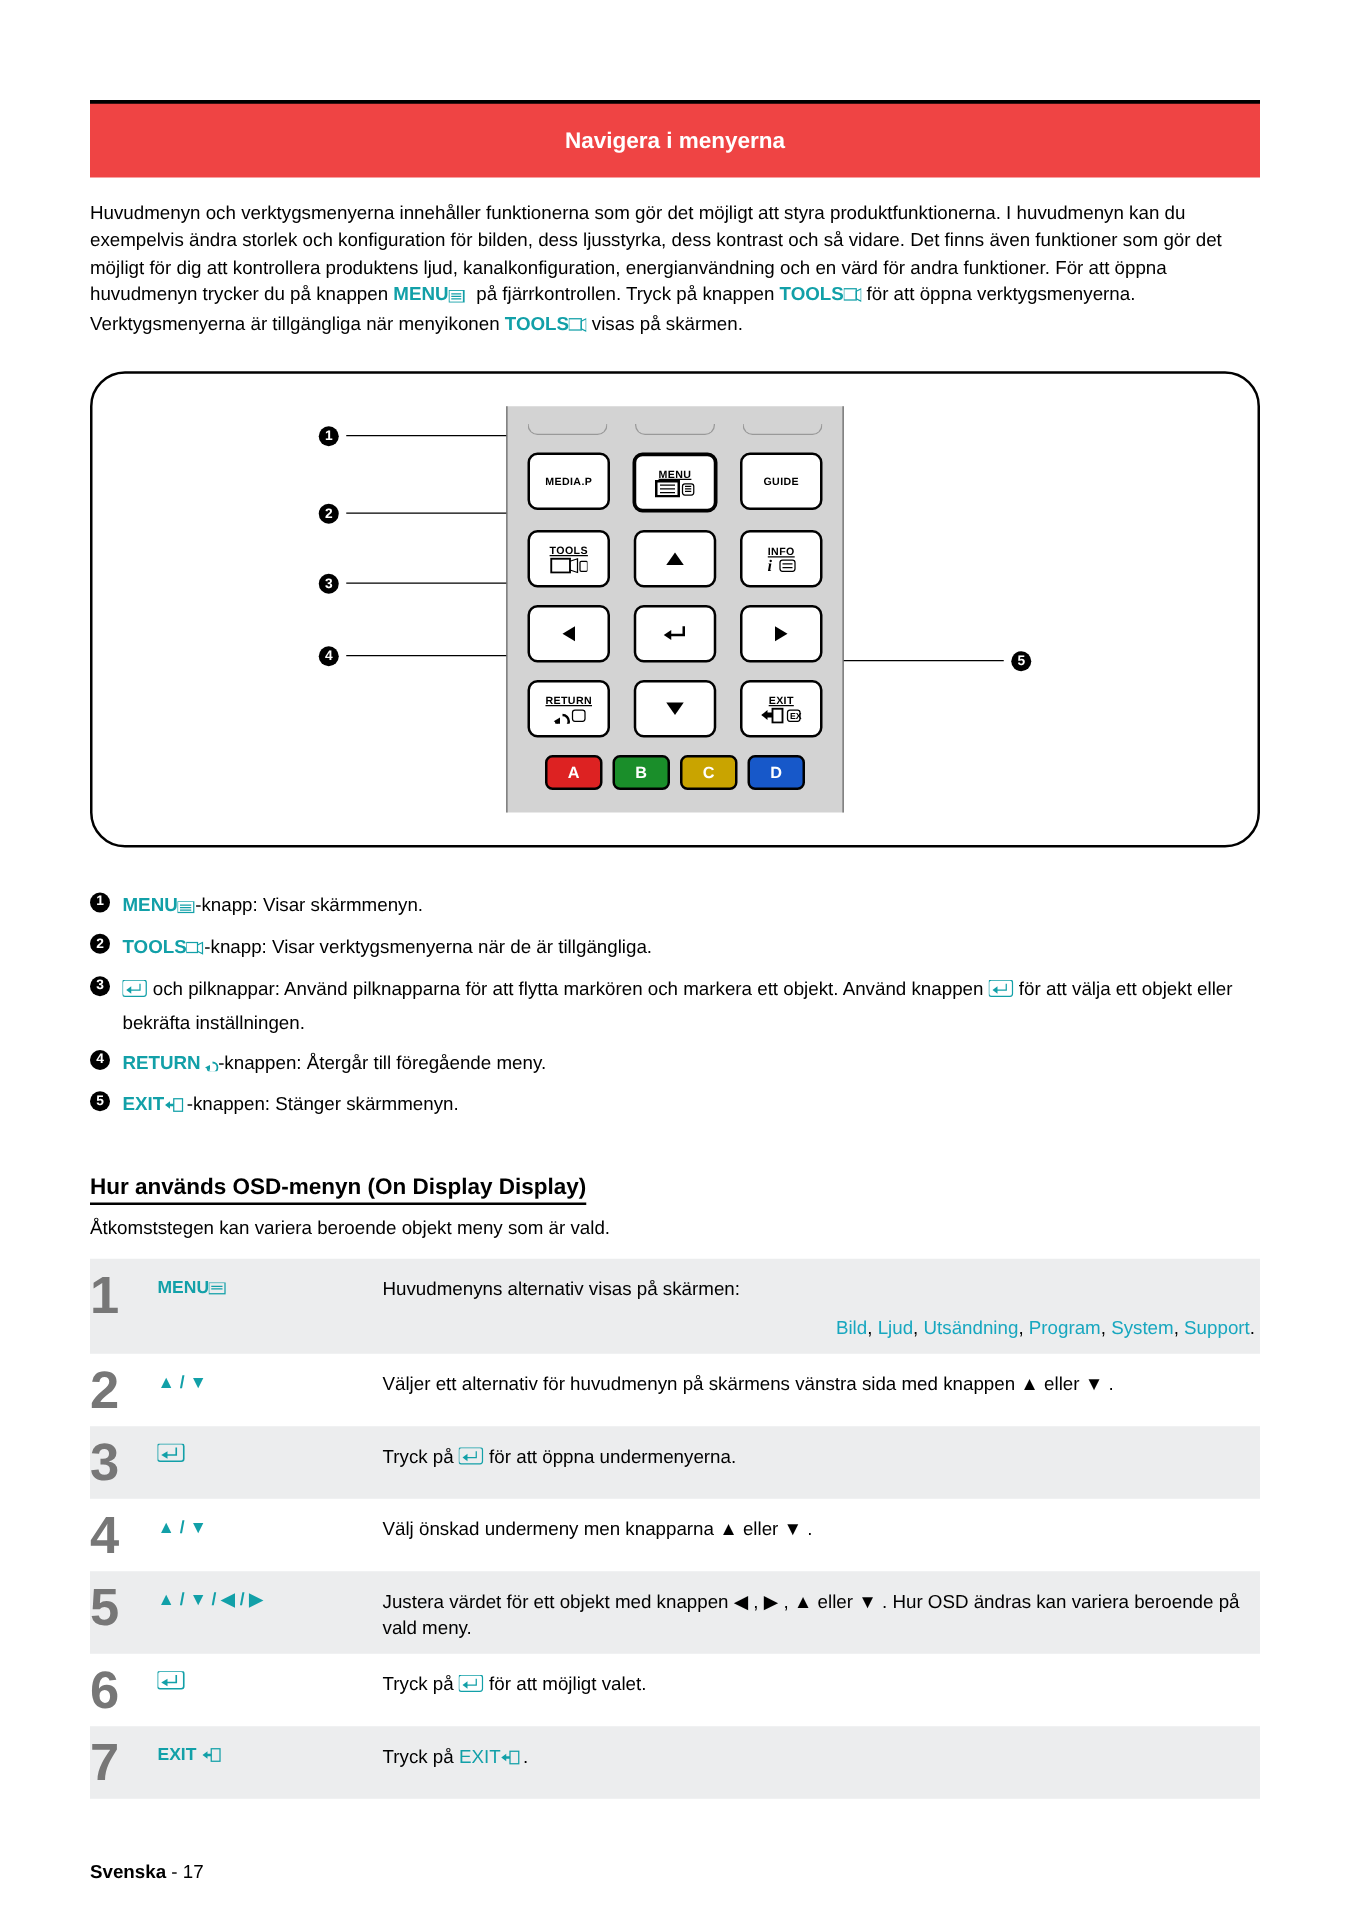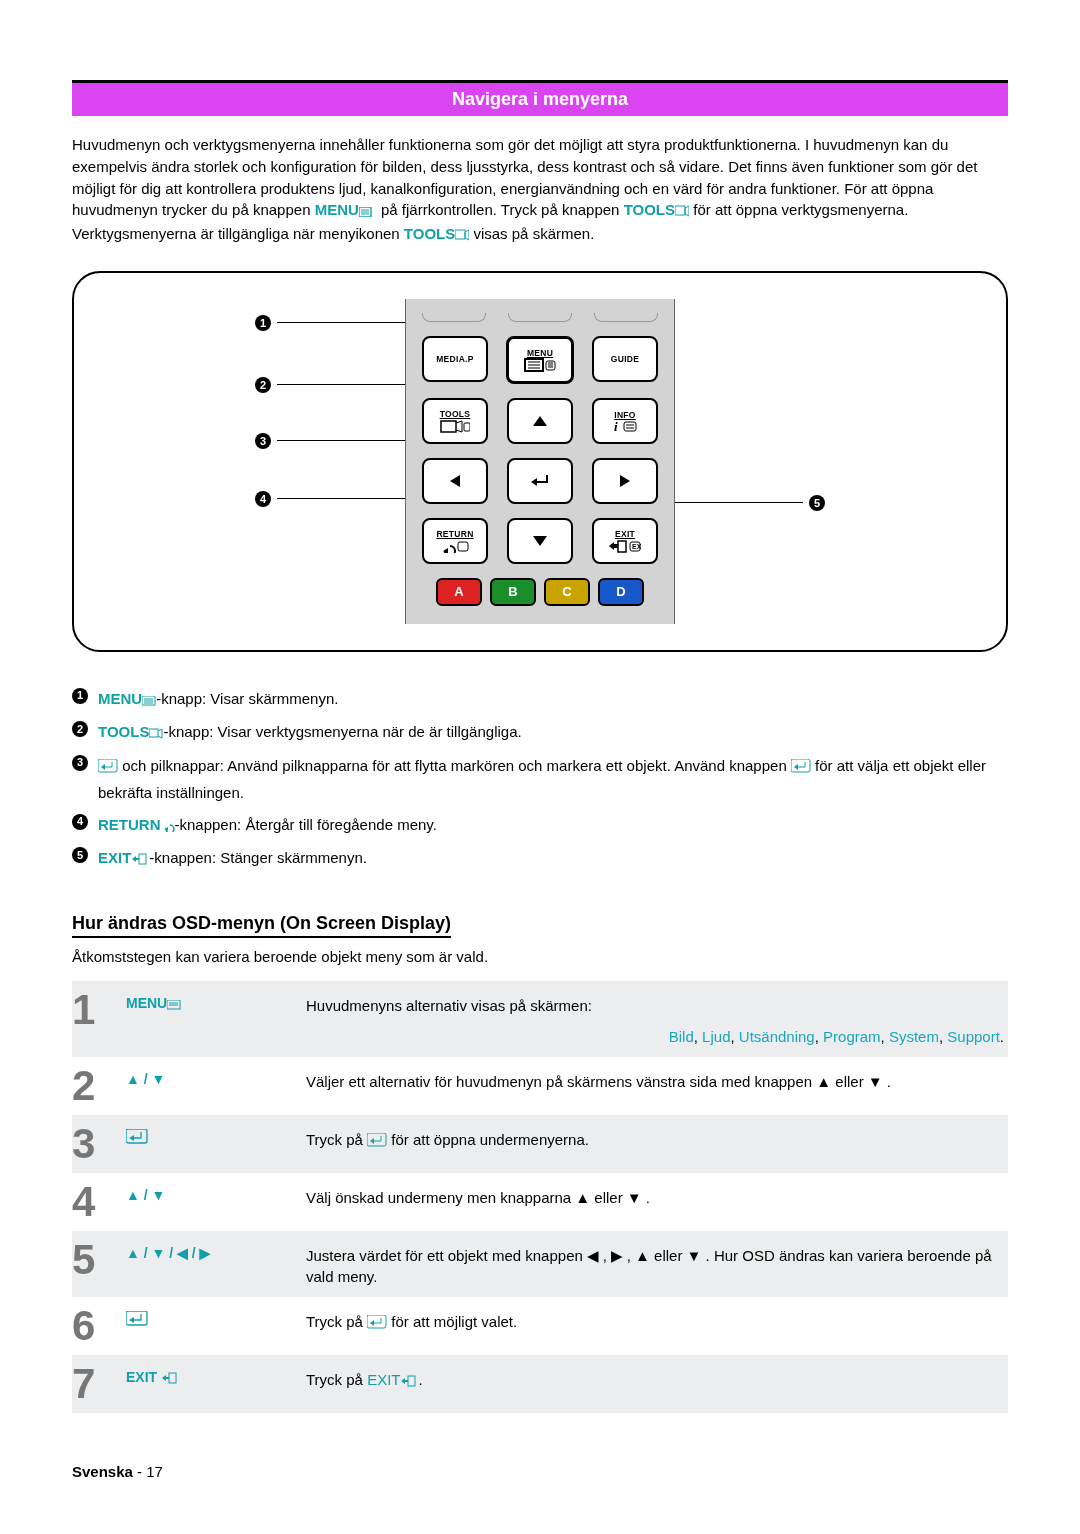--- a/index.html
+++ b/index.html
@@ -9,25 +9,25 @@
     margin:0;
     background:#fff;
   }
   .page{
     width:1080px;
     margin:0 auto;
     padding:80px 72px 40px 72px;
     box-sizing:border-box;
   }
   .title-bar{
-    background:#d946ef;
+    background:#ef4444;
     color:#fff;
     font-weight:bold;
     text-align:center;
-    padding:6px 0;
+    padding:19px 0;
     font-size:18px;
     border-top:3px solid #000;
     margin-bottom:18px;
   }
   .intro{line-height:1.45;}
   .teal{color:#12a0a8;font-weight:bold;}
   .teal-normal{color:#12a0a8;}
   .icon{display:inline-block;vertical-align:-2px;}
   
   .remote-wrap{
@@ -342,21 +342,21 @@
       <span class="num-badge">5</span>
       <div>
         <span class="teal">EXIT</span><span class="teal icon"><svg width="18" height="12">
               <polygon points="1,6 5,3 5,5 8,5 8,7 5,7 5,9" fill="#12a0a8"></polygon>
               <rect x="8" y="1" width="7" height="10" fill="none" stroke="#12a0a8"></rect>
             </svg></span><span>-knappen: Stänger skärmmenyn.</span>
       </div>
     </div>
   </div>
 
-  <div class="section-h">Hur ändras OSD-menyn (On Screen Display)</div>
+  <div class="section-h">Hur används OSD-menyn (On Display Display)</div>
   <div class="sub-desc">Åtkomststegen kan variera beroende objekt meny som är vald.</div>
 
   <div class="steps">
 
     <div class="step-row alt">
       <div class="step-num">1</div>
       <div class="step-action"><span class="teal-normal">MENU</span><span class="icon"><svg width="14" height="10">
               <rect x="0" y="0" width="13" height="9" fill="none" stroke="#12a0a8"></rect>
               <line x1="2" y1="3" x2="11" y2="3" stroke="#12a0a8"></line>
               <line x1="2" y1="5" x2="11" y2="5" stroke="#12a0a8"></line>

